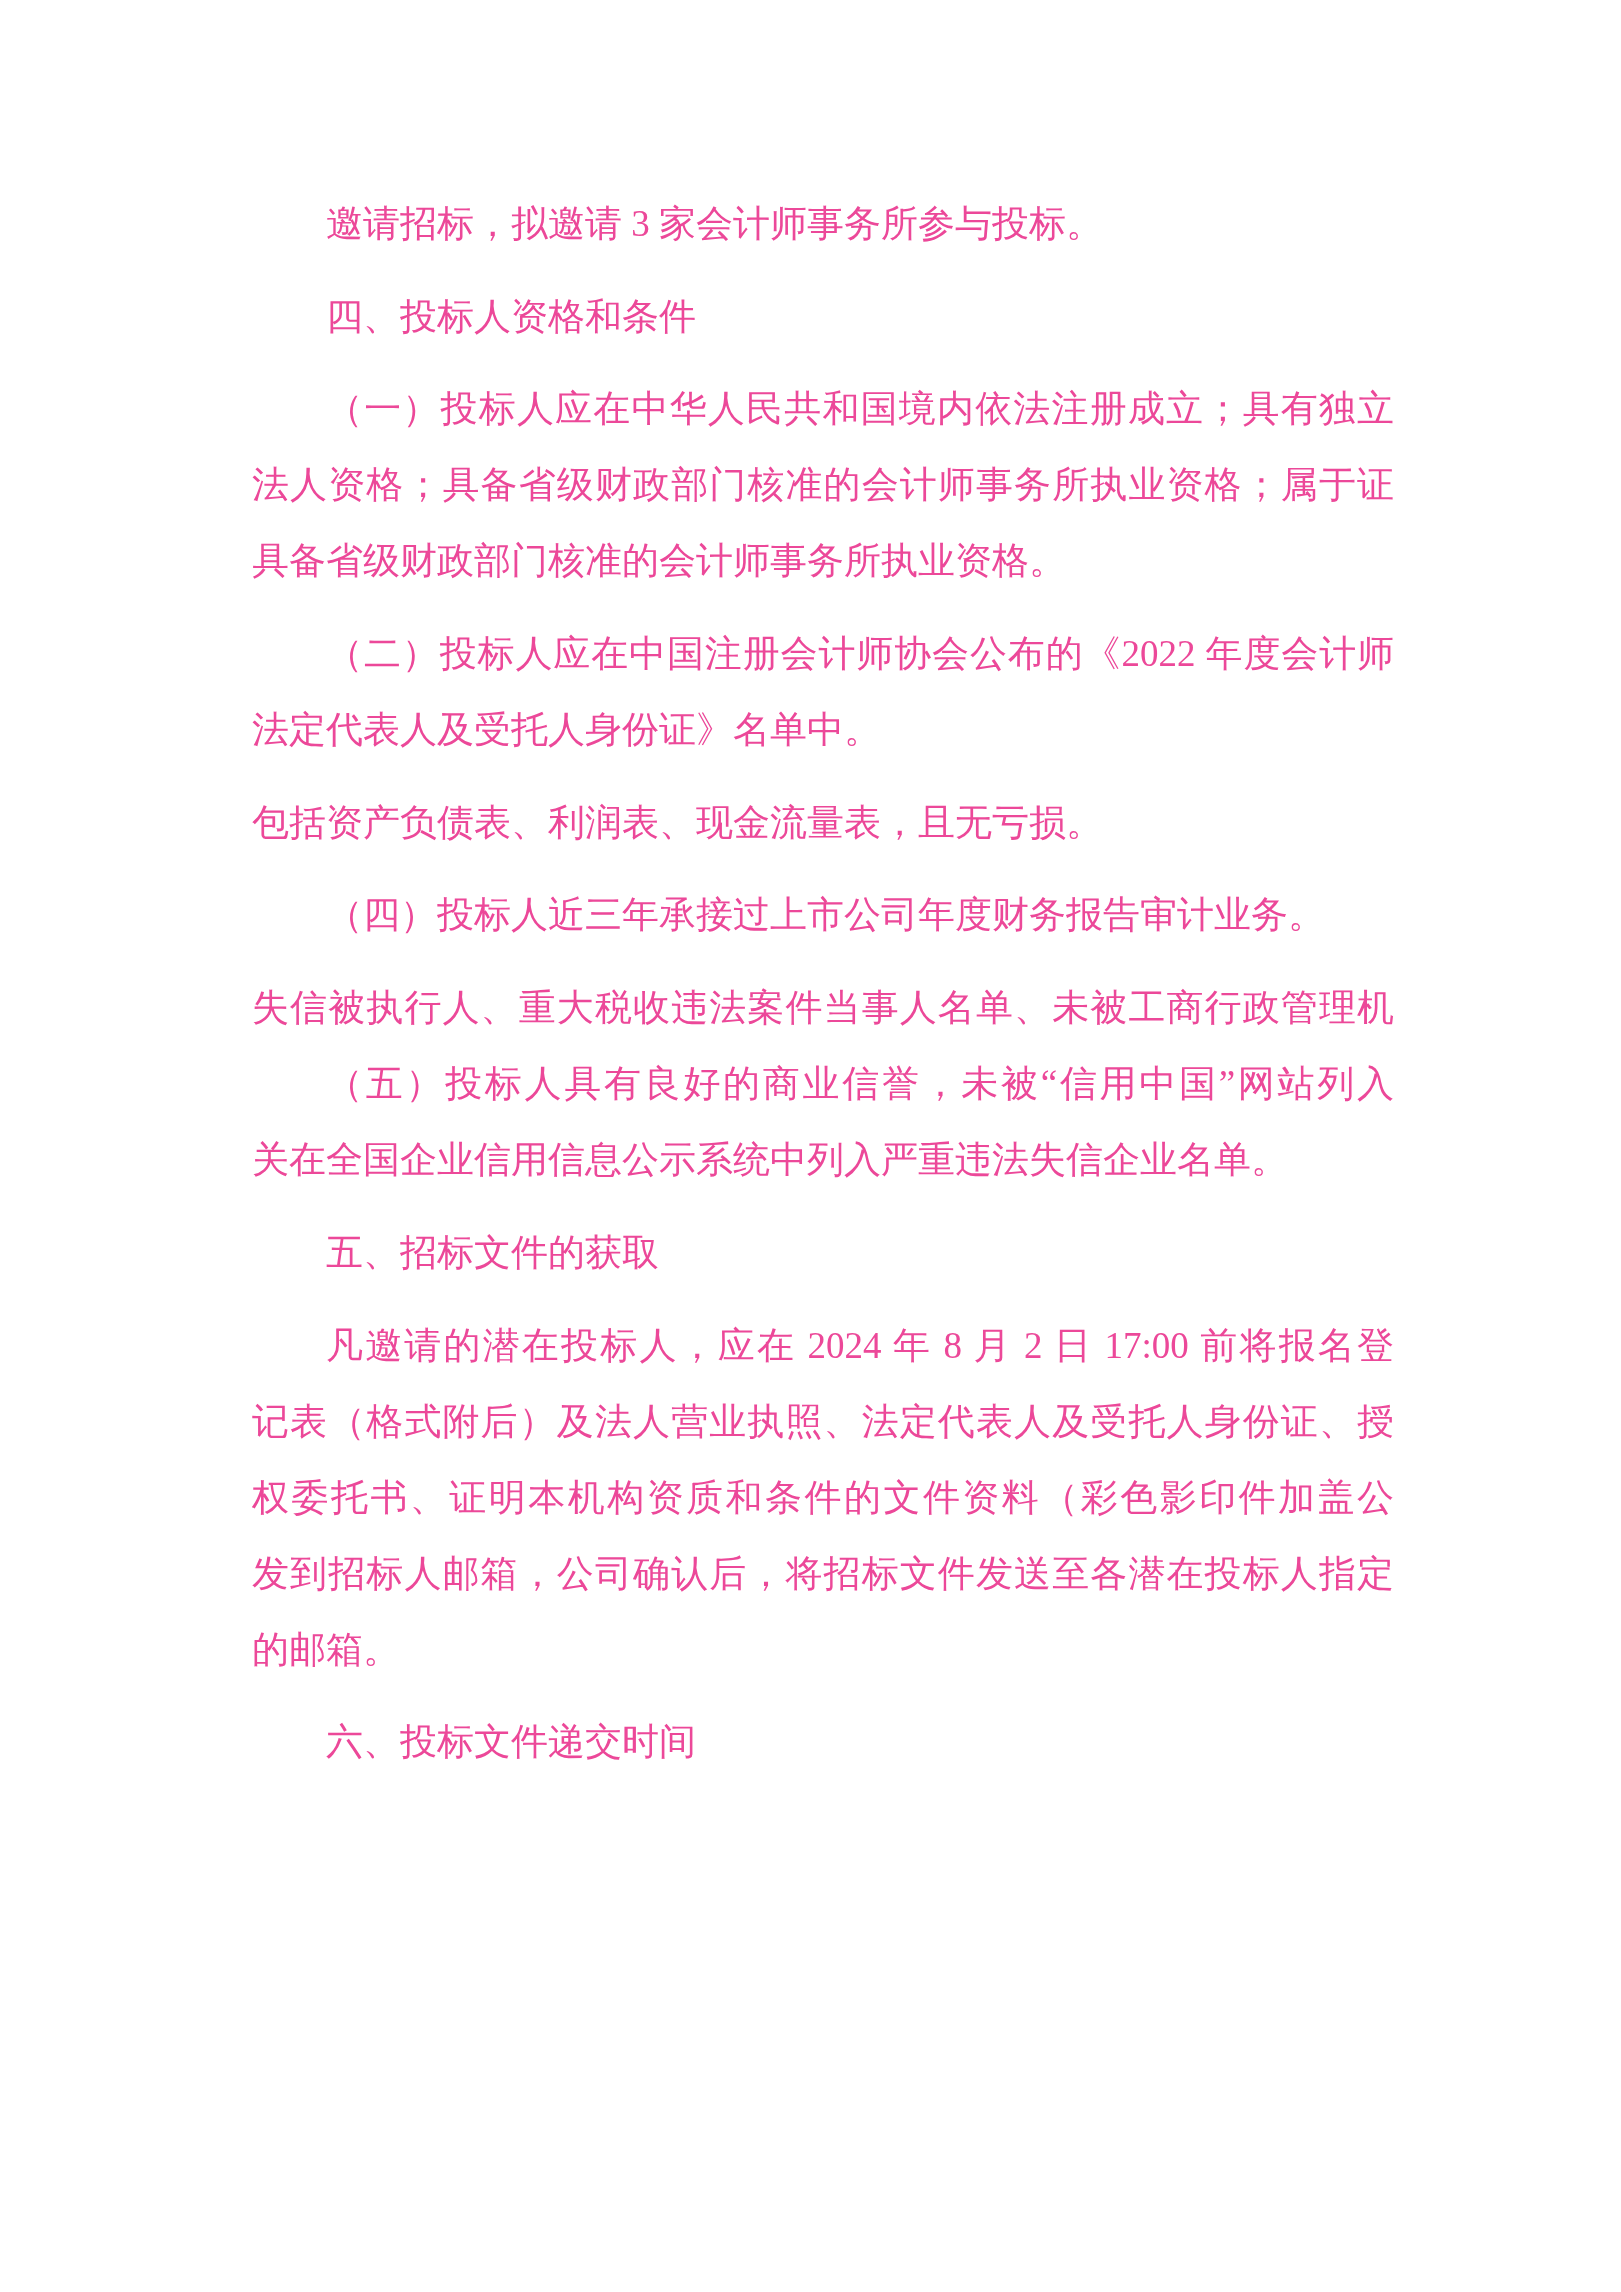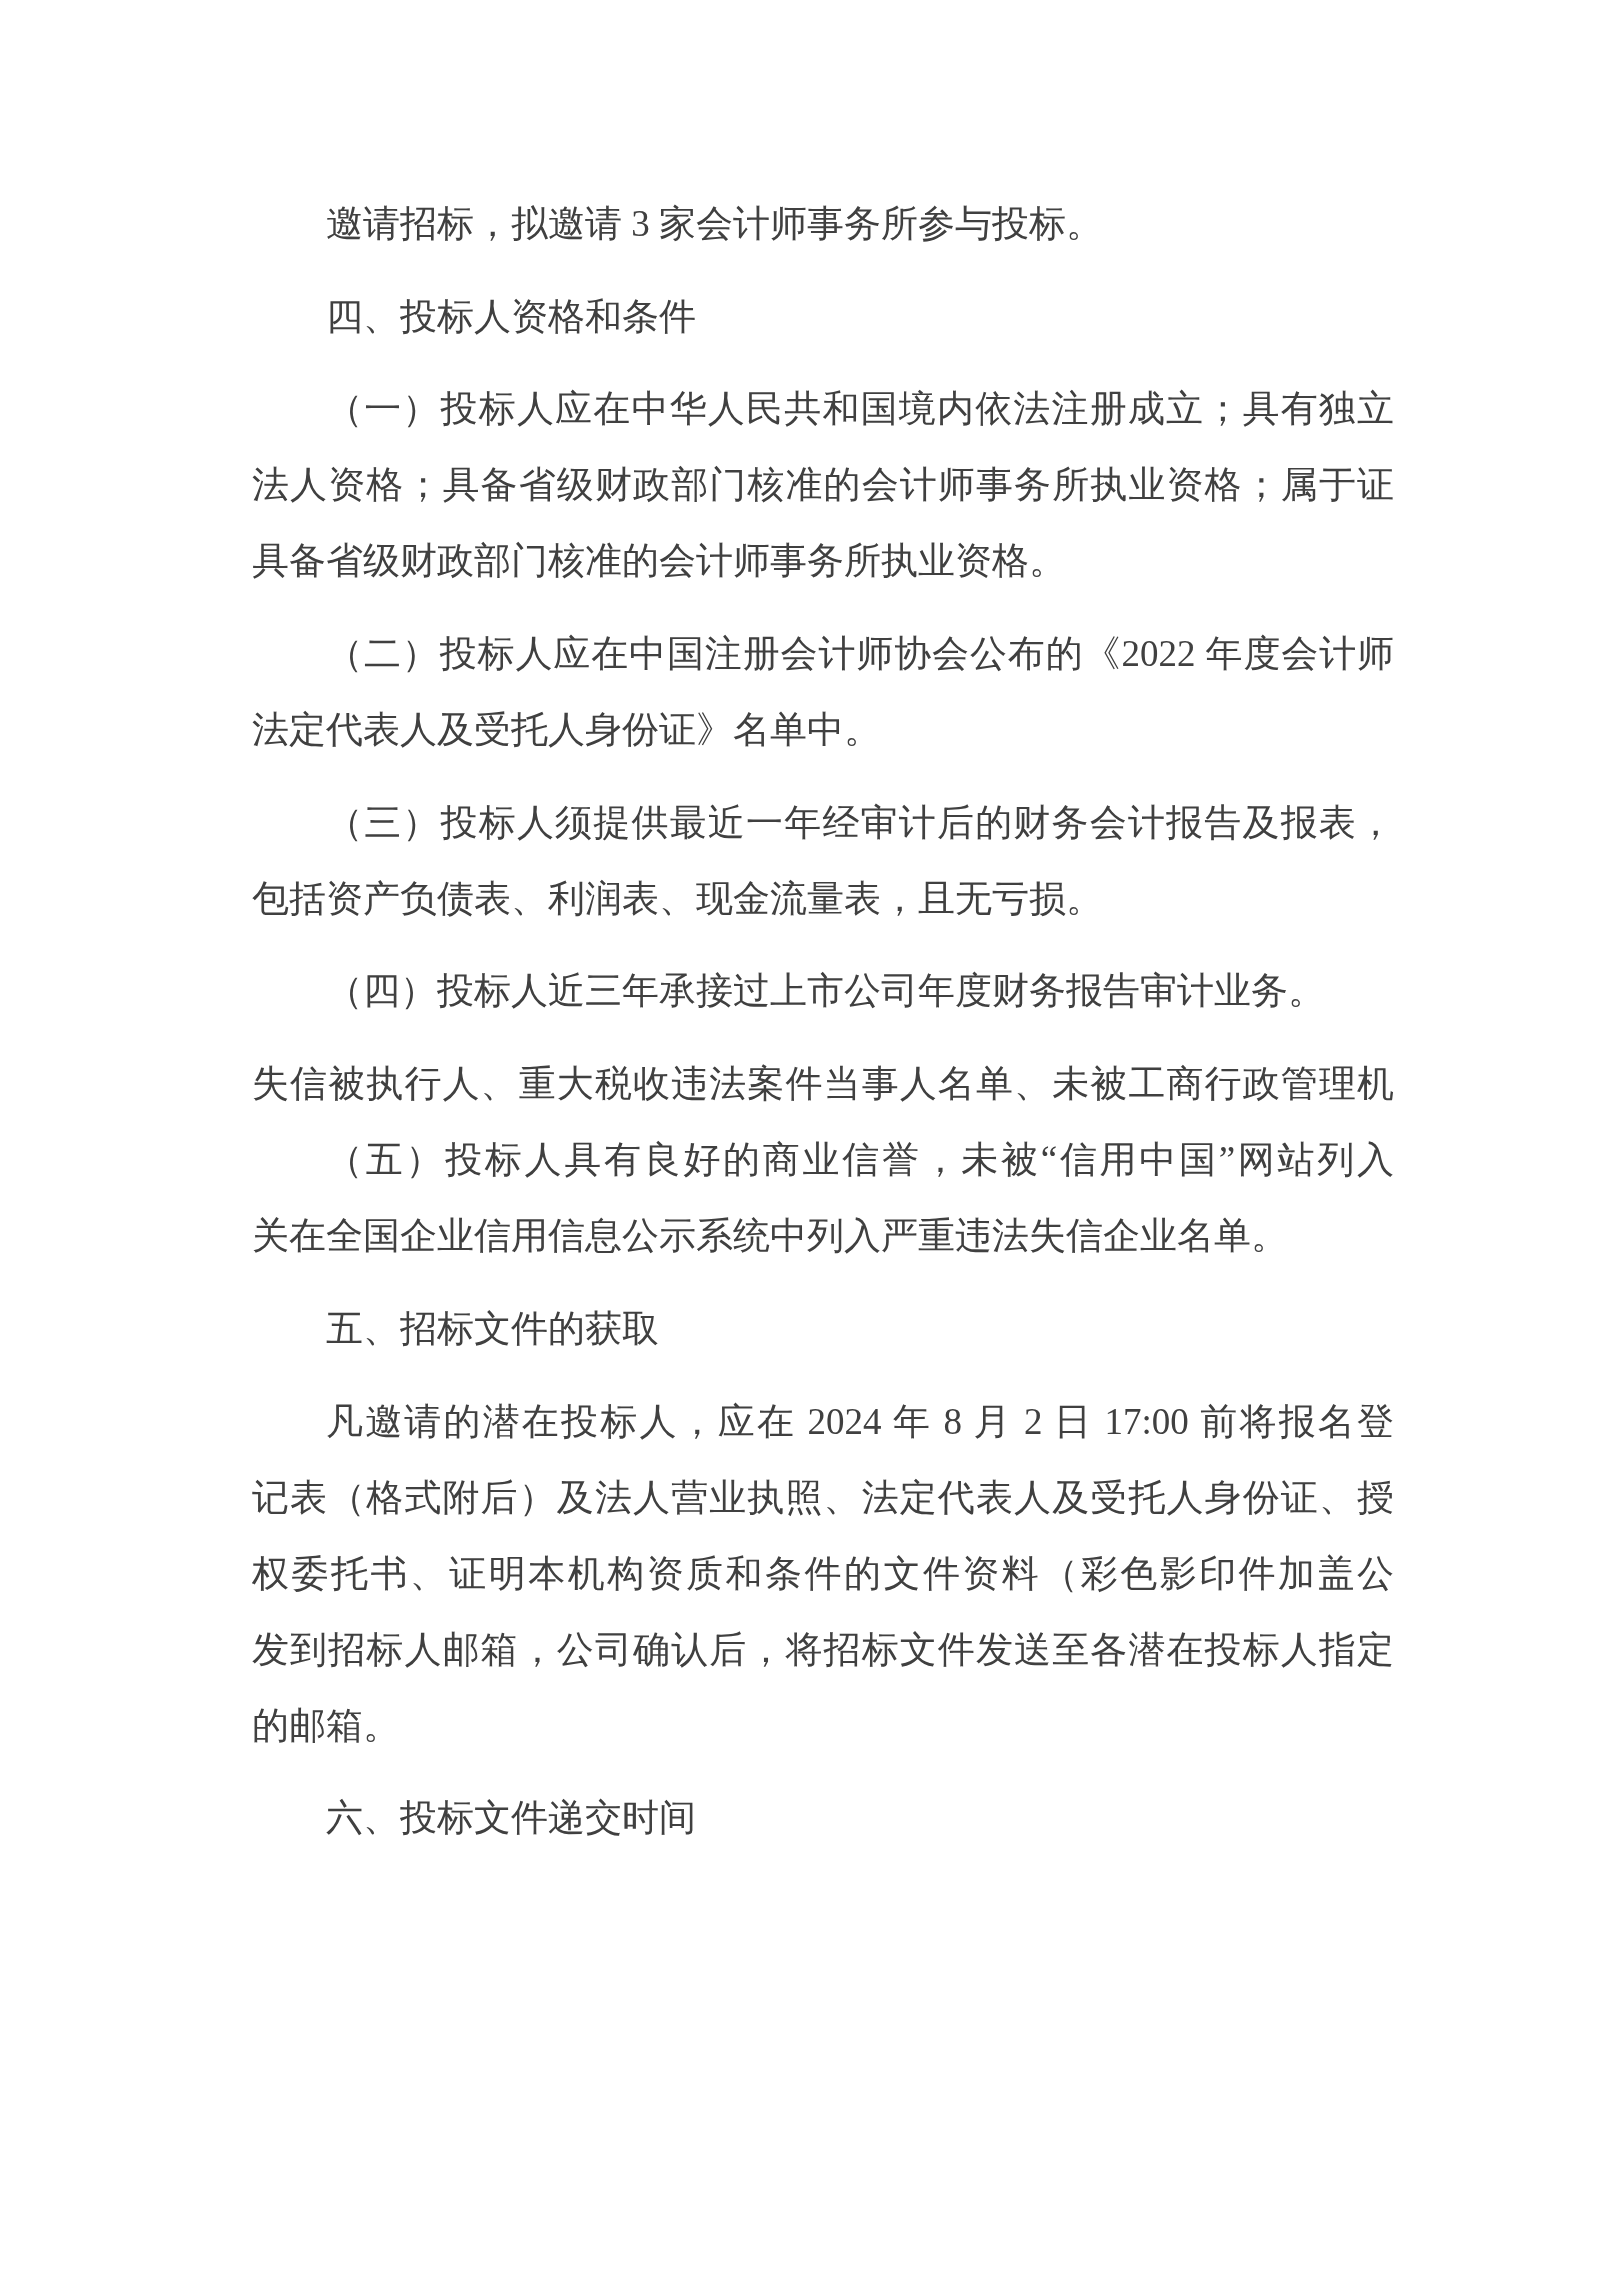--- a/index.html
+++ b/index.html
@@ -20,21 +20,21 @@
   }
   .para {
     margin: 0 0 16.7px 0;
   }
   .line {
     font-size: 37px;
     line-height: 76px;
     height: 76px;
     white-space: nowrap;
     text-align: left;
-    color: #404040;
+    color: #ec4899;
   }
   .line.fill {
     white-space: normal;
     text-align: justify;
     text-align-last: justify;
     overflow: hidden;
   }
   .line.indent {
     padding-left: 74px;
   }
@@ -57,21 +57,20 @@
       <div class="para">
         <div class="line fill indent">（一）投标人应在中华人民共和国境内依法注册成立；具有独立</div>
         <div class="line fill">法人资格；具备省级财政部门核准的会计师事务所执业资格；属于证</div>
         <div class="line">具备省级财政部门核准的会计师事务所执业资格。</div>
       </div>
       <div class="para">
         <div class="line fill indent">（二）投标人应在中国注册会计师协会公布的《2022 年度会计师</div>
         <div class="line">法定代表人及受托人身份证》名单中。</div>
       </div>
       <div class="para">
-        <div class="line fill indent">（三）投标人须提供最近一年经审计后的财务会计报告及报表，</div>
         <div class="line">包括资产负债表、利润表、现金流量表，且无亏损。</div>
       </div>
       <div class="para">
         <div class="line indent">（四）投标人近三年承接过上市公司年度财务报告审计业务。</div>
       </div>
       <div class="para">
         <div class="line fill">失信被执行人、重大税收违法案件当事人名单、未被工商行政管理机</div>
         <div class="line fill indent">（五）投标人具有良好的商业信誉，未被“信用中国”网站列入</div>
         <div class="line">关在全国企业信用信息公示系统中列入严重违法失信企业名单。</div>
       </div>

